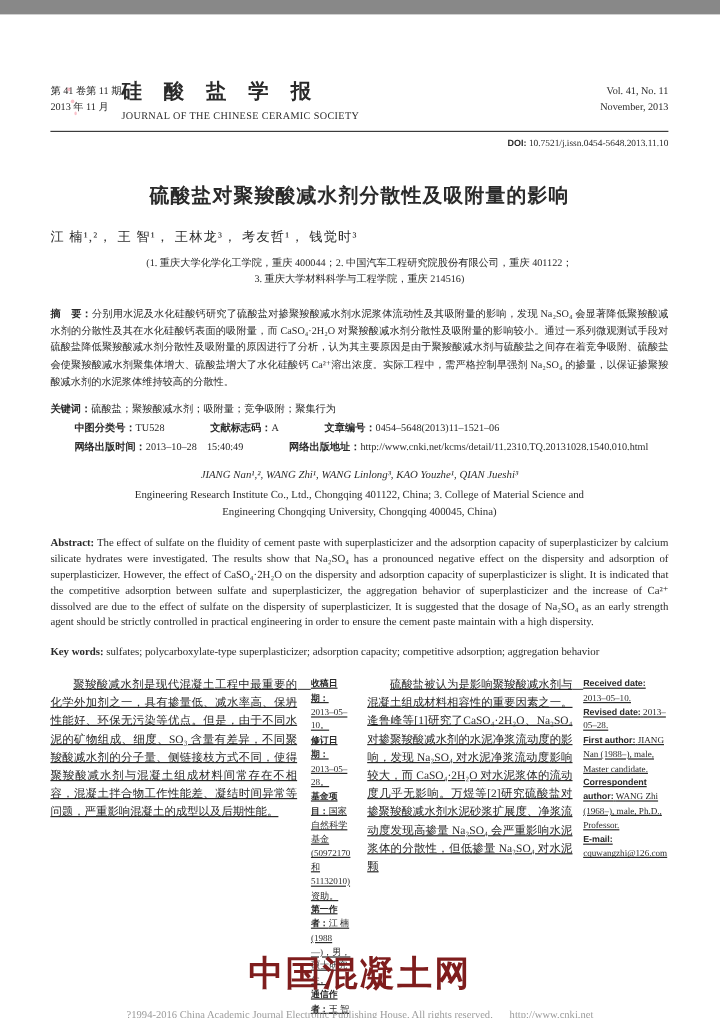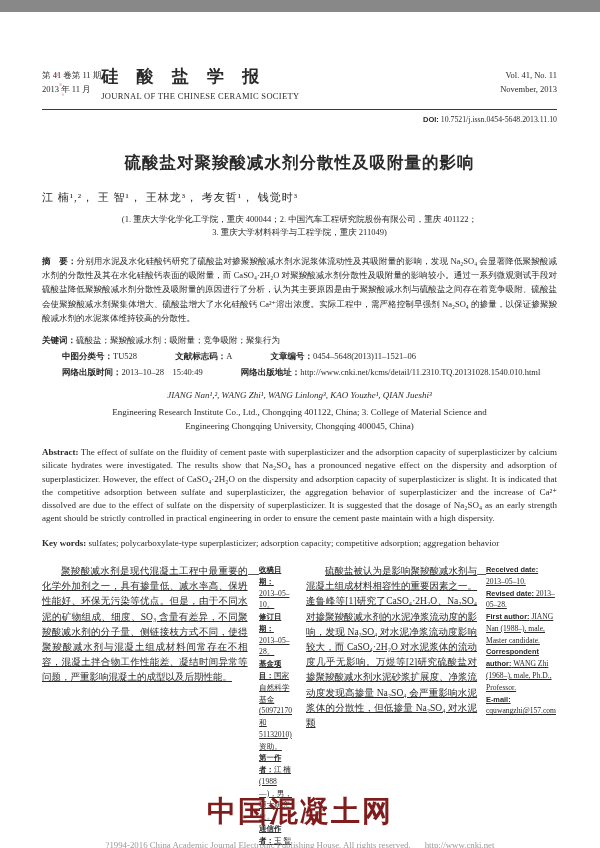--- a/index.html
+++ b/index.html
@@ -112,21 +112,21 @@
     <hr class="hdr-rule">
     <div class="doi-line">
       <b>DOI:</b>
       <span>10.7521/j.issn.0454-5648.2013.11.10</span>
     </div>
 
     <h1 class="title-cn">硫酸盐对聚羧酸减水剂分散性及吸附量的影响</h1>
     <div class="authors-cn">江 楠¹,²， 王 智¹， 王林龙³， 考友哲¹， 钱觉时³</div>
     <div class="affil-cn">
       <div>(1. 重庆大学化学化工学院，重庆 400044；2. 中国汽车工程研究院股份有限公司，重庆 401122；</div>
-      <div>3. 重庆大学材料科学与工程学院，重庆 211049)</div>
+      <div>3. 重庆大学材料科学与工程学院，重庆 214516)</div>
     </div>
 
     <p class="abstract-cn"><b class="b-hei">摘　要：</b><span>分别用水泥及水化硅酸钙研究了硫酸盐对掺聚羧酸减水剂水泥浆体流动性及其吸附量的影响，发现 Na₂SO₄ 会显著降低聚羧酸减水剂的分散性及其在水化硅酸钙表面的吸附量，而 CaSO₄·2H₂O 对聚羧酸减水剂分散性及吸附量的影响较小。通过一系列微观测试手段对硫酸盐降低聚羧酸减水剂分散性及吸附量的原因进行了分析，认为其主要原因是由于聚羧酸减水剂与硫酸盐之间存在着竞争吸附、硫酸盐会使聚羧酸减水剂聚集体增大、硫酸盐增大了水化硅酸钙 Ca²⁺溶出浓度。实际工程中，需严格控制早强剂 Na₂SO₄ 的掺量，以保证掺聚羧酸减水剂的水泥浆体维持较高的分散性。</span></p>
 
     <p class="kw-cn"><b class="b-hei">关键词：</b><span>硫酸盐；聚羧酸减水剂；吸附量；竞争吸附；聚集行为</span></p>
 
     <p class="meta-line">
       <span class="pair"><b class="b-hei">中图分类号：</b><span>TU528</span></span>
       <span class="pair"><b class="b-hei">文献标志码：</b><span>A</span></span>
       <span class="pair"><b class="b-hei">文章编号：</b><span>0454–5648(2013)11–1521–06</span></span>
@@ -162,21 +162,21 @@
       </div>
 
       <div class="col">
         <p class="body-p">硫酸盐被认为是影响聚羧酸减水剂与混凝土组成材料相容性的重要因素之一。逄鲁峰等[1]研究了CaSO₄·2H₂O、Na₂SO₄ 对掺聚羧酸减水剂的水泥净浆流动度的影响，发现 Na₂SO₄ 对水泥净浆流动度影响较大，而 CaSO₄·2H₂O 对水泥浆体的流动度几乎无影响。万煜等[2]研究硫酸盐对掺聚羧酸减水剂水泥砂浆扩展度、净浆流动度发现高掺量 Na₂SO₄ 会严重影响水泥浆体的分散性，但低掺量 Na₂SO₄ 对水泥颗</p>
         <div style="flex:1"></div>
         <div class="fn-sep"></div>
         <div>
           <div class="fn-row"><b>Received date:</b> <span>2013–05–10.</span><span class="fn-gap"></span><b>Revised date:</b> <span>2013–05–28.</span></div>
           <div class="fn-row"><b>First author:</b> <span>JIANG Nan (1988–), male, Master candidate.</span></div>
           <div class="fn-row"><b>Correspondent author:</b> <span>WANG Zhi (1968–), male, Ph.D., Professor.</span></div>
-          <div class="fn-row"><b>E-mail:</b> <span>cquwangzhi@157.com</span></div>
+          <div class="fn-row"><b>E-mail:</b> <span>cquwangzhi@126.com</span></div>
         </div>
       </div>
 
     </div>
   </div>
 
   <div class="watermark" style="color: #7f1d1d;">中国混凝土网</div>
   <div class="copyright">
     <span>?1994-2016 China Academic Journal Electronic Publishing House. All rights reserved.</span><span class="url">http://www.cnki.net</span>
   </div>

